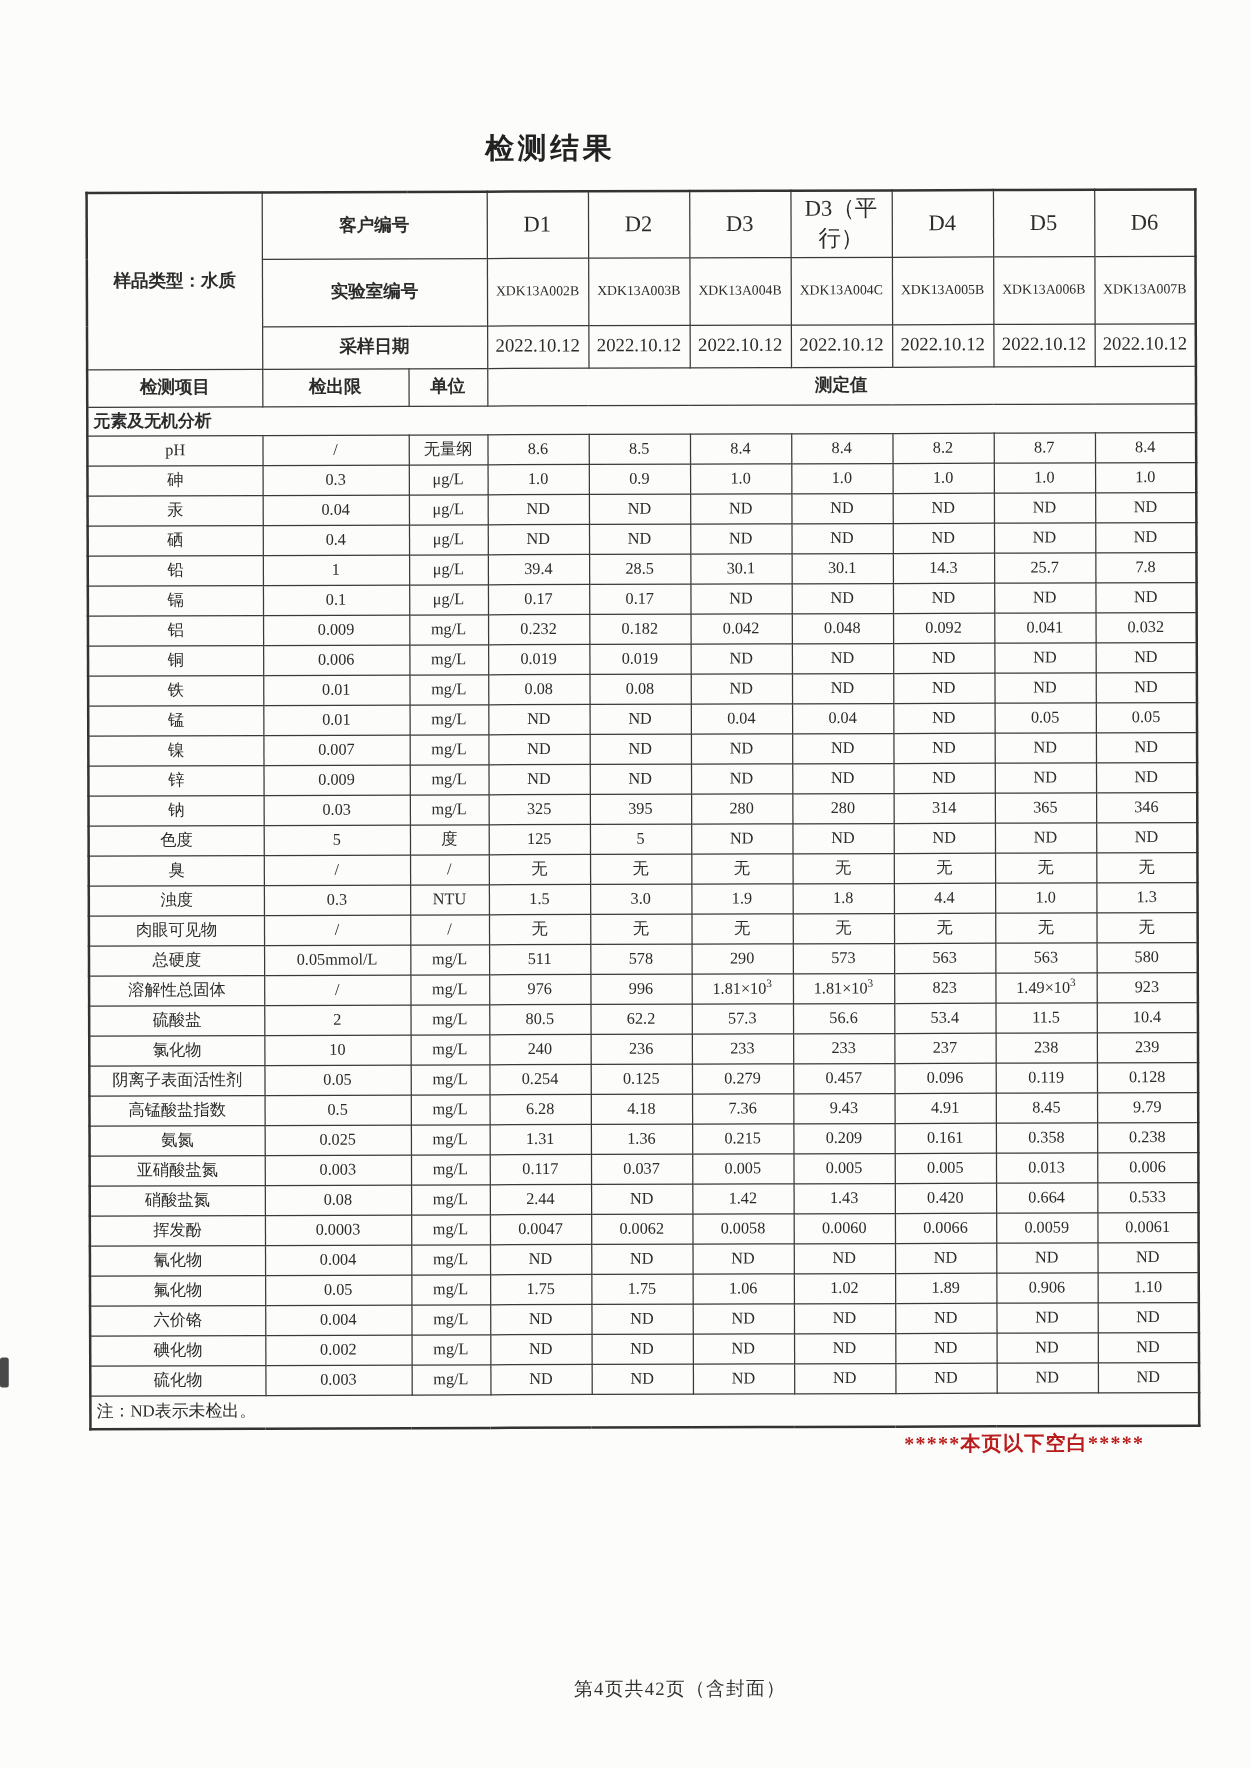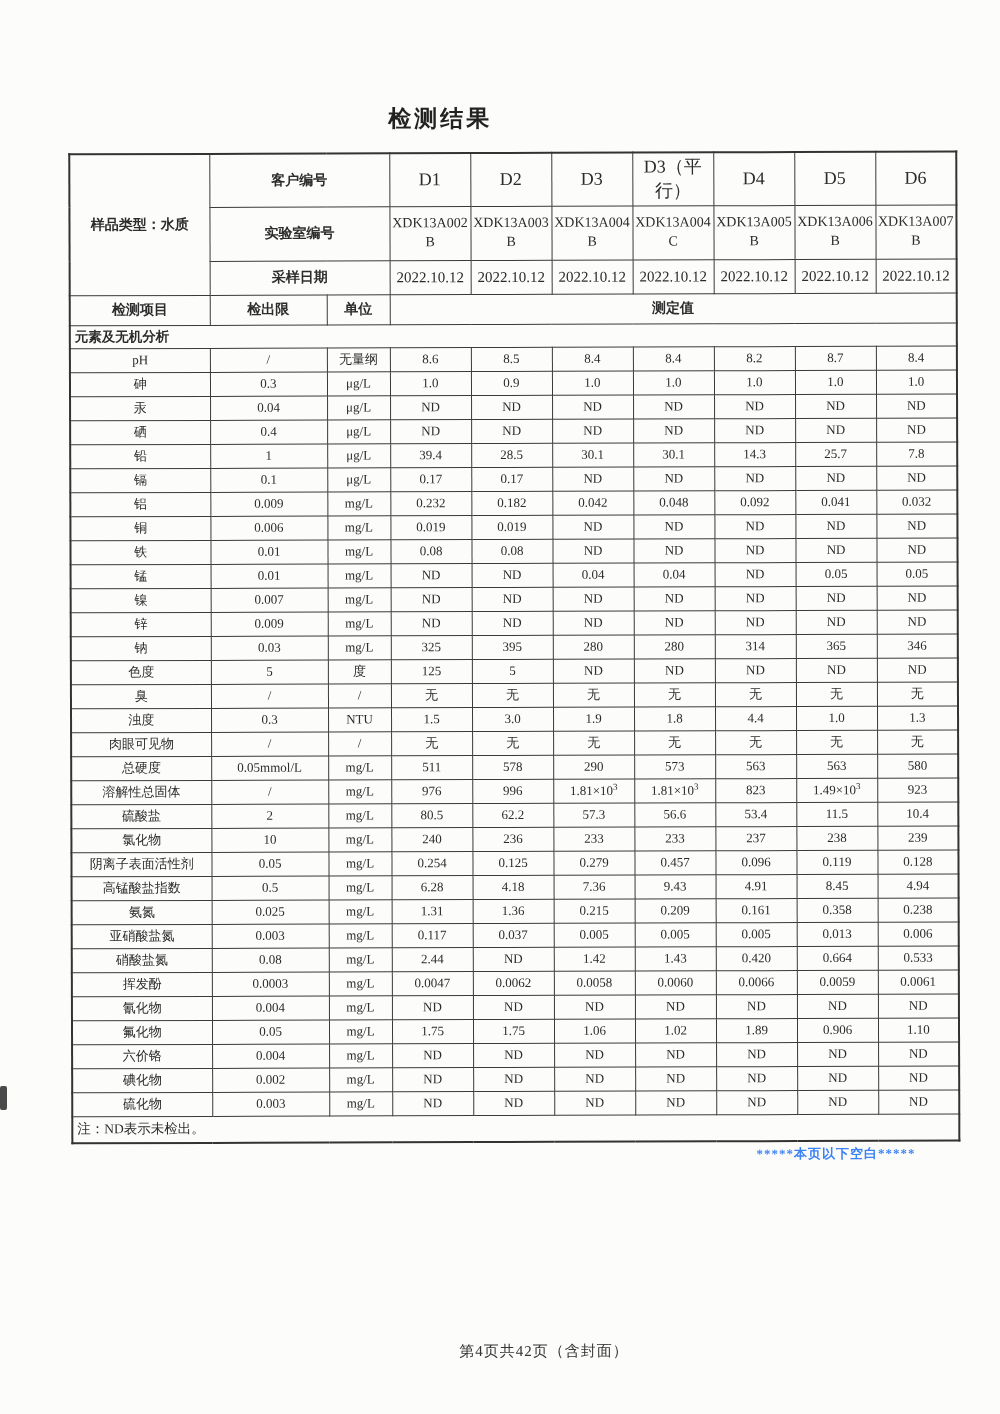--- a/index.html
+++ b/index.html
@@ -27,33 +27,33 @@
     width:886px;border-collapse:collapse;table-layout:fixed;
     font-size:13px;color:#2c2c2c;
   }
   table.report td{
     border:1px solid #3a3a3a;
     text-align:center;vertical-align:middle;
     padding:1px 2px;overflow:hidden;
   }
   table.report{border:2px solid #333;}
   .hdr{font-weight:bold;font-size:14px;}
-  .labid{font-size:14px;word-break:break-all;line-height:1.35;}
+  .labid{font-size:11px;word-break:break-all;line-height:1.35;}
   .date{font-size:15px;border-radius:14px;}
   .colname{font-size:18px;line-height:1.3;margin-top:30px;}
   tr.h1{height:53px;} tr.h2{height:54px;} tr.h3{height:34px;} tr.h4{height:30px;}
   tr.section-row{height:23px;}
   tr.section-row td{text-align:left;font-weight:bold;font-size:13.5px;padding-left:4px;}
   tr.data-row{height:24px;}
   tr.note-row{height:27px;}
   tr.note-row td{text-align:left;font-size:13.5px;padding-left:4px;}
   td .sup{vertical-align:super;font-size:9px;}
   .blank-note{
     position:absolute;top:1146px;right:86px;
-    font-size:13px;font-weight:bold;color:#3b82f6;letter-spacing:1px;
+    font-size:16px;font-weight:bold;color:#b91c1c;letter-spacing:1px;
   }
   .page-footer{
     position:absolute;top:1342px;left:0;width:1000px;
     text-align:center;transform:translateX(42px);
     font-size:15px;color:#333;letter-spacing:1px;
   }
   .scan-artifact{
     position:absolute;left:0;top:1086px;width:7px;height:24px;
     background:#4a4a4a;border-radius:2px;
   }
@@ -389,21 +389,21 @@
           <tr class="data-row">
             <td>高锰酸盐指数</td>
             <td>0.5</td>
             <td>mg/L</td>
             <td>6.28</td>
             <td>4.18</td>
             <td>7.36</td>
             <td>9.43</td>
             <td>4.91</td>
             <td>8.45</td>
-            <td>4.94</td>
+            <td>9.79</td>
           </tr>
           <tr class="data-row">
             <td>氨氮</td>
             <td>0.025</td>
             <td>mg/L</td>
             <td>1.31</td>
             <td>1.36</td>
             <td>0.215</td>
             <td>0.209</td>
             <td>0.161</td>

